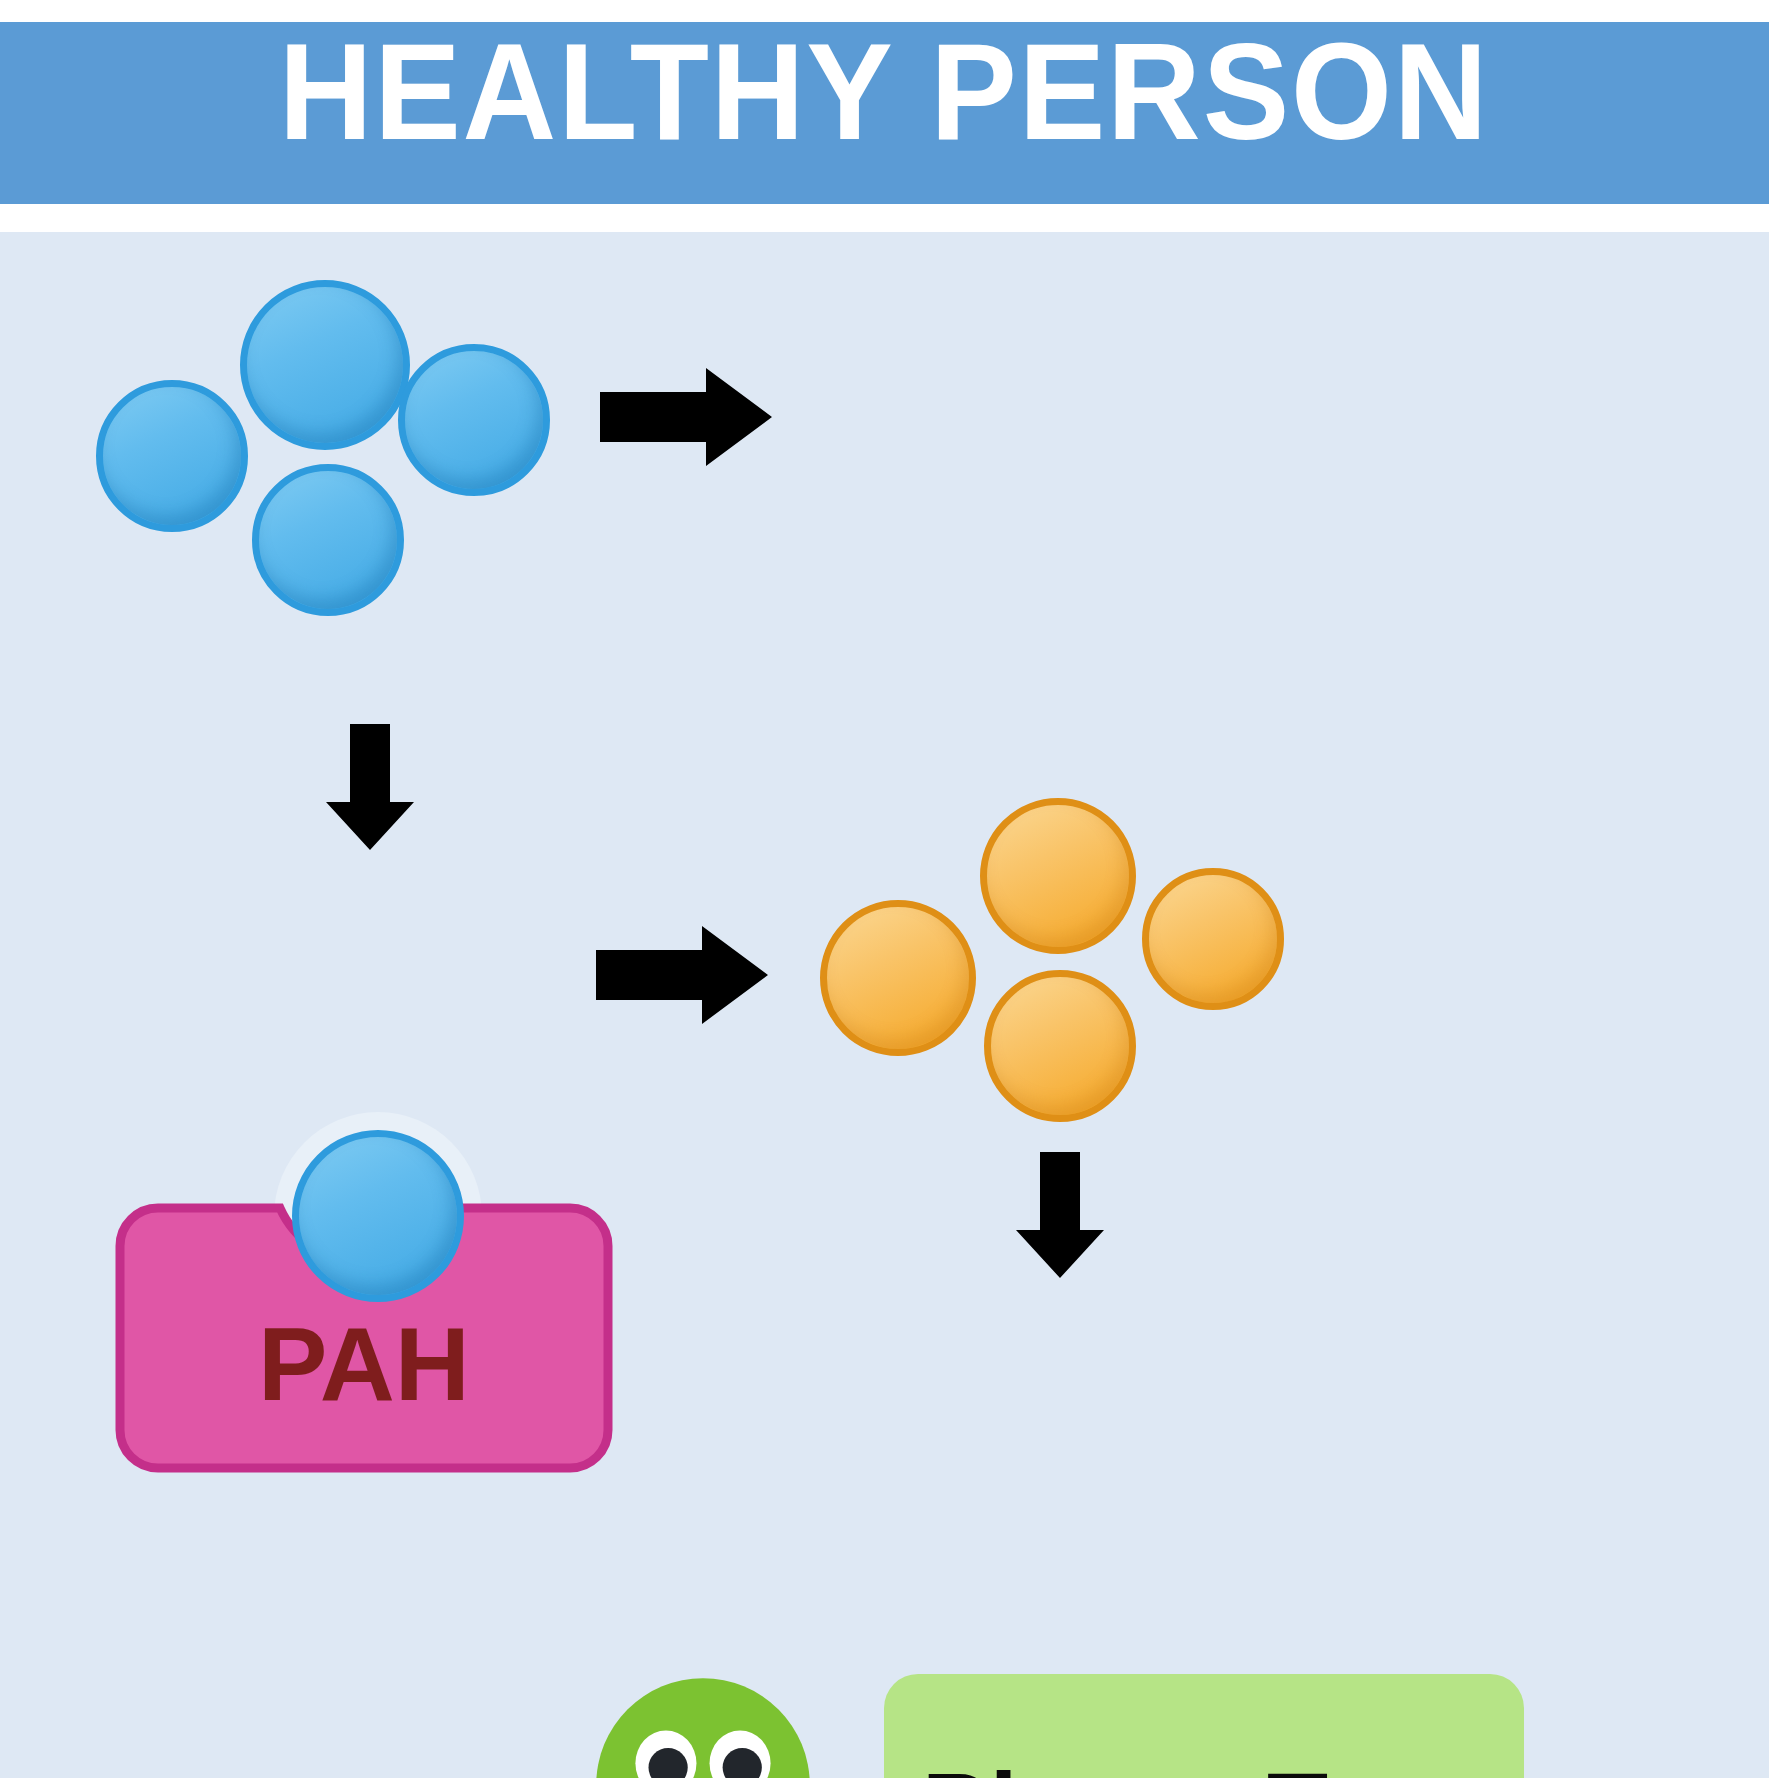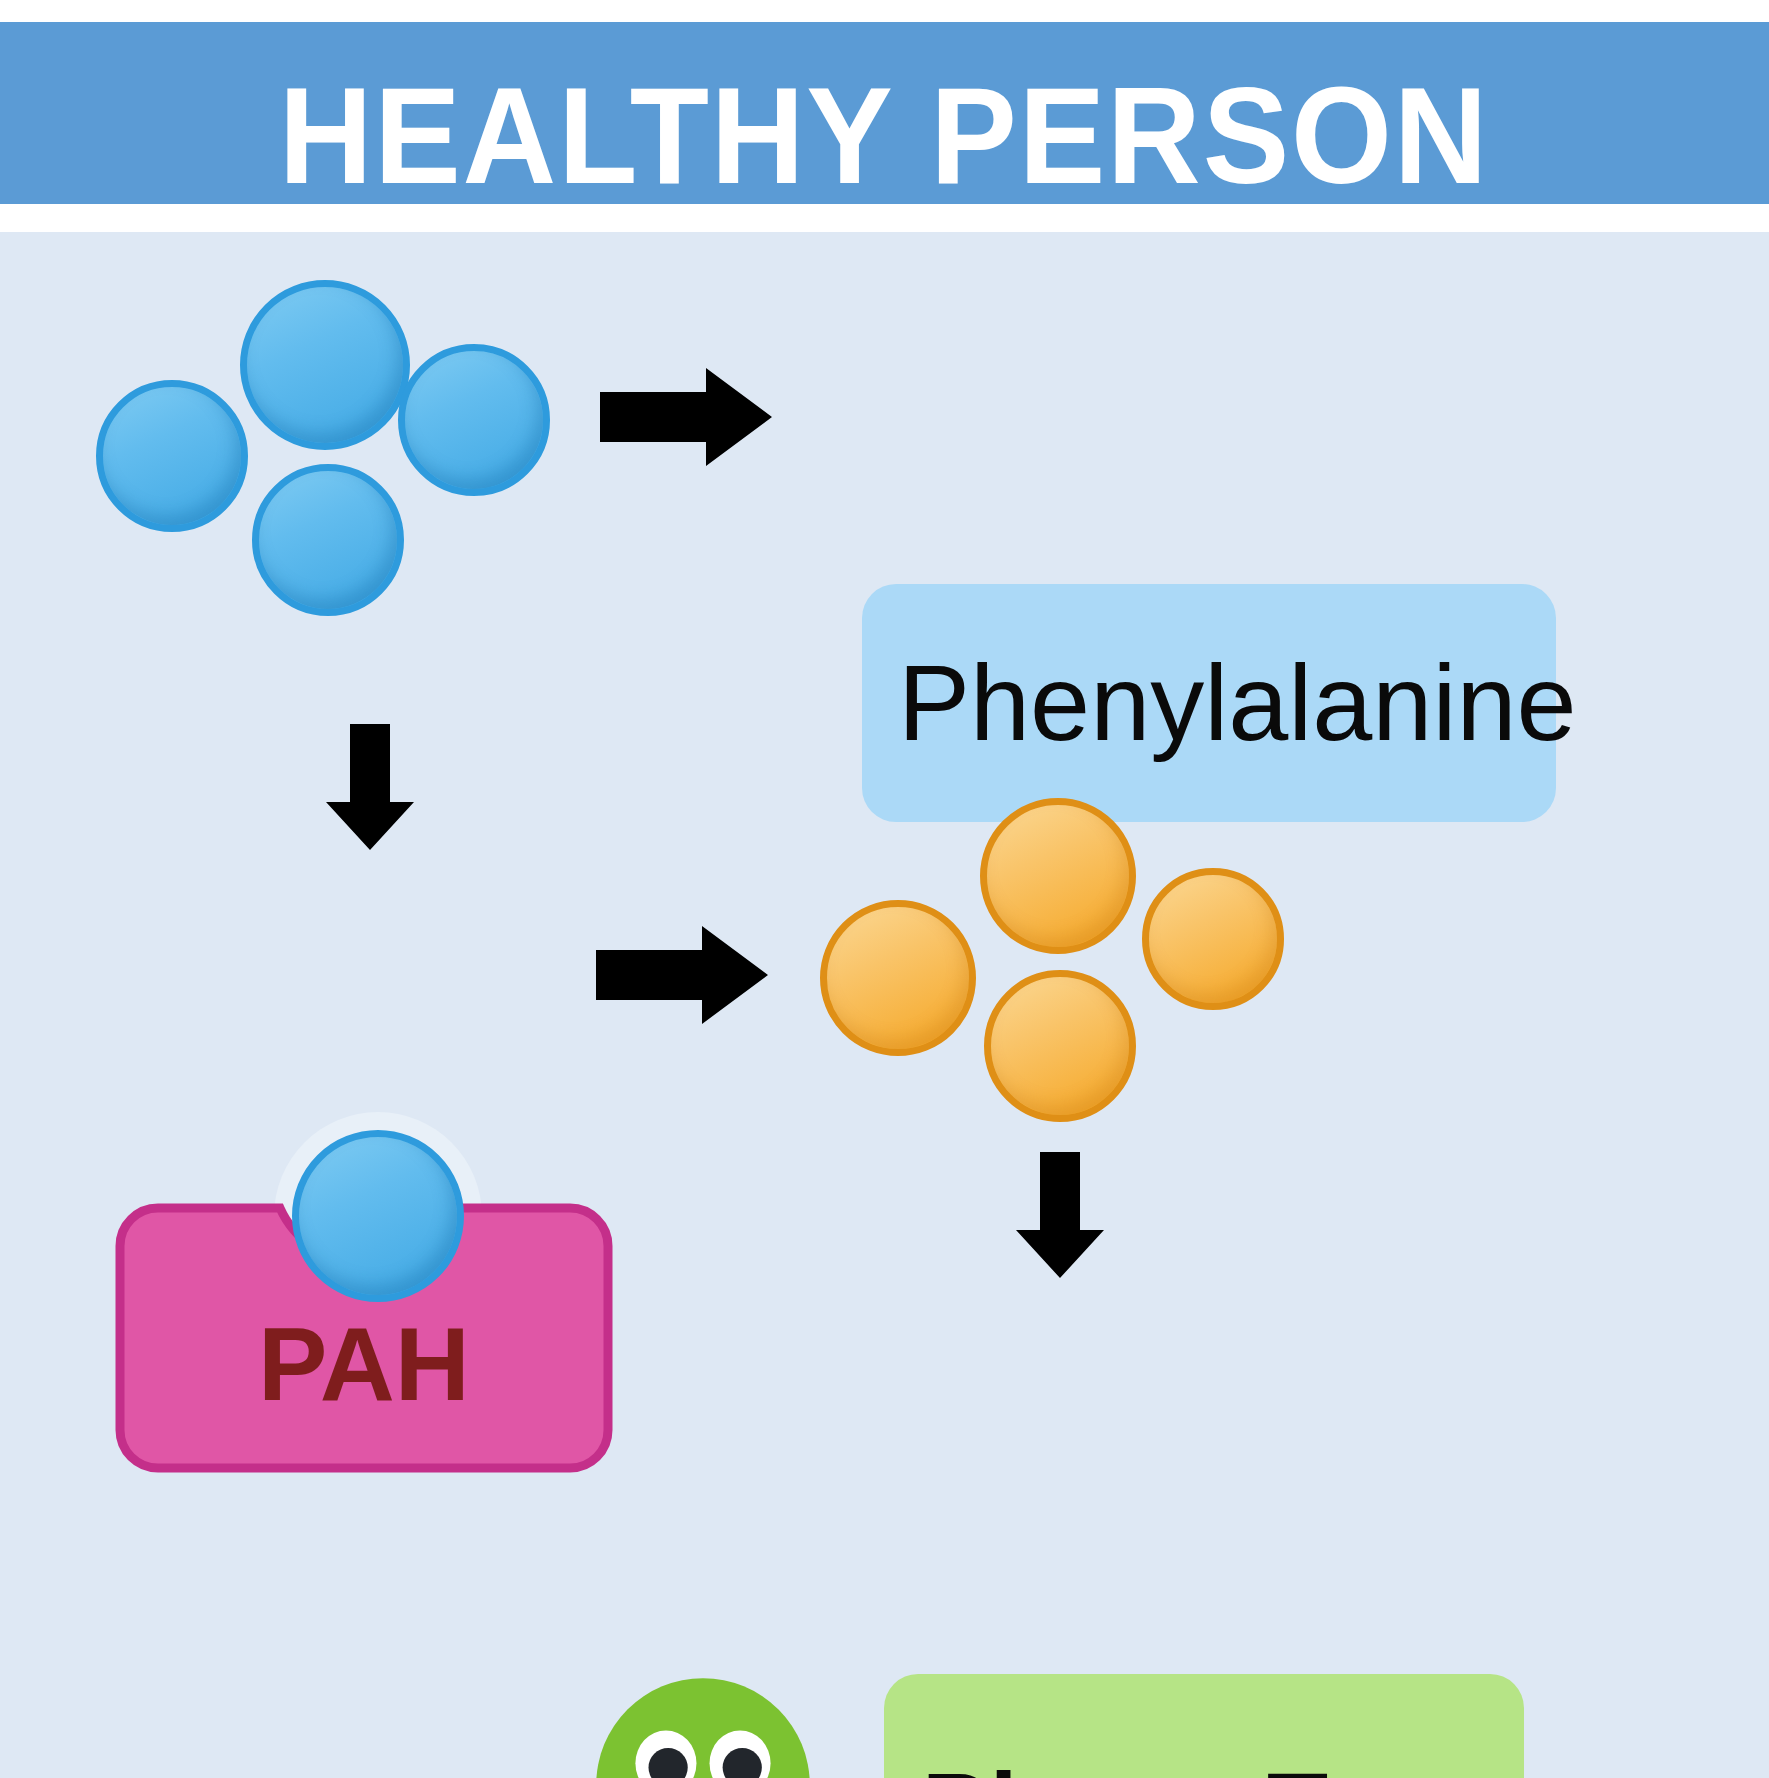--- a/index.html
+++ b/index.html
@@ -21,21 +21,21 @@
 
   
   #header-banner {
     position: absolute;
     left: 0;
     top: 22px;
     width: 1769px;
     height: 182px;
     background: #5B9BD5;
     display: flex;
-    align-items: flex-end;
+    align-items: flex-start;
     justify-content: center;
   }
   #header-title {
     color: #ffffff;
     font-family: "Liberation Sans Narrow", "Liberation Sans", sans-serif;
     font-weight: bold;
     font-size: 138px;
     letter-spacing: 2px;
     line-height: 1;
     transform: scaleX(0.94);
@@ -178,23 +178,20 @@
     <div class="molecule mol-blue" style="left:240px; top:48px; width:170px; height:170px;"></div>
     <div class="molecule mol-blue" style="left:398px; top:112px; width:152px; height:152px;"></div>
     <div class="molecule mol-blue" style="left:252px; top:232px; width:152px; height:152px;"></div>
 
     <div class="arrow" style="left:596px; top:130px; width:180px; height:110px;">
       <svg width="180" height="110" viewBox="0 0 180 110">
         <path d="M 4,30 L 110,30 L 110,6 L 176,55 L 110,104 L 110,80 L 4,80 Z" fill="#000000"></path>
       </svg>
     </div>
 
-    <div id="phenylalanine-box" class="label-box">
-      <span id="phenylalanine-label">Phenylalanine</span>
-    </div>
 
     <div class="arrow" style="left:322px; top:490px; width:96px; height:130px;">
       <svg width="96" height="130" viewBox="0 0 96 130">
         <path d="M 28,2 L 68,2 L 68,80 L 92,80 L 48,128 L 4,80 L 28,80 Z" fill="#000000"></path>
       </svg>
     </div>
 
     <div class="pah-halo"></div>
 
     <div id="pah-enzyme">

